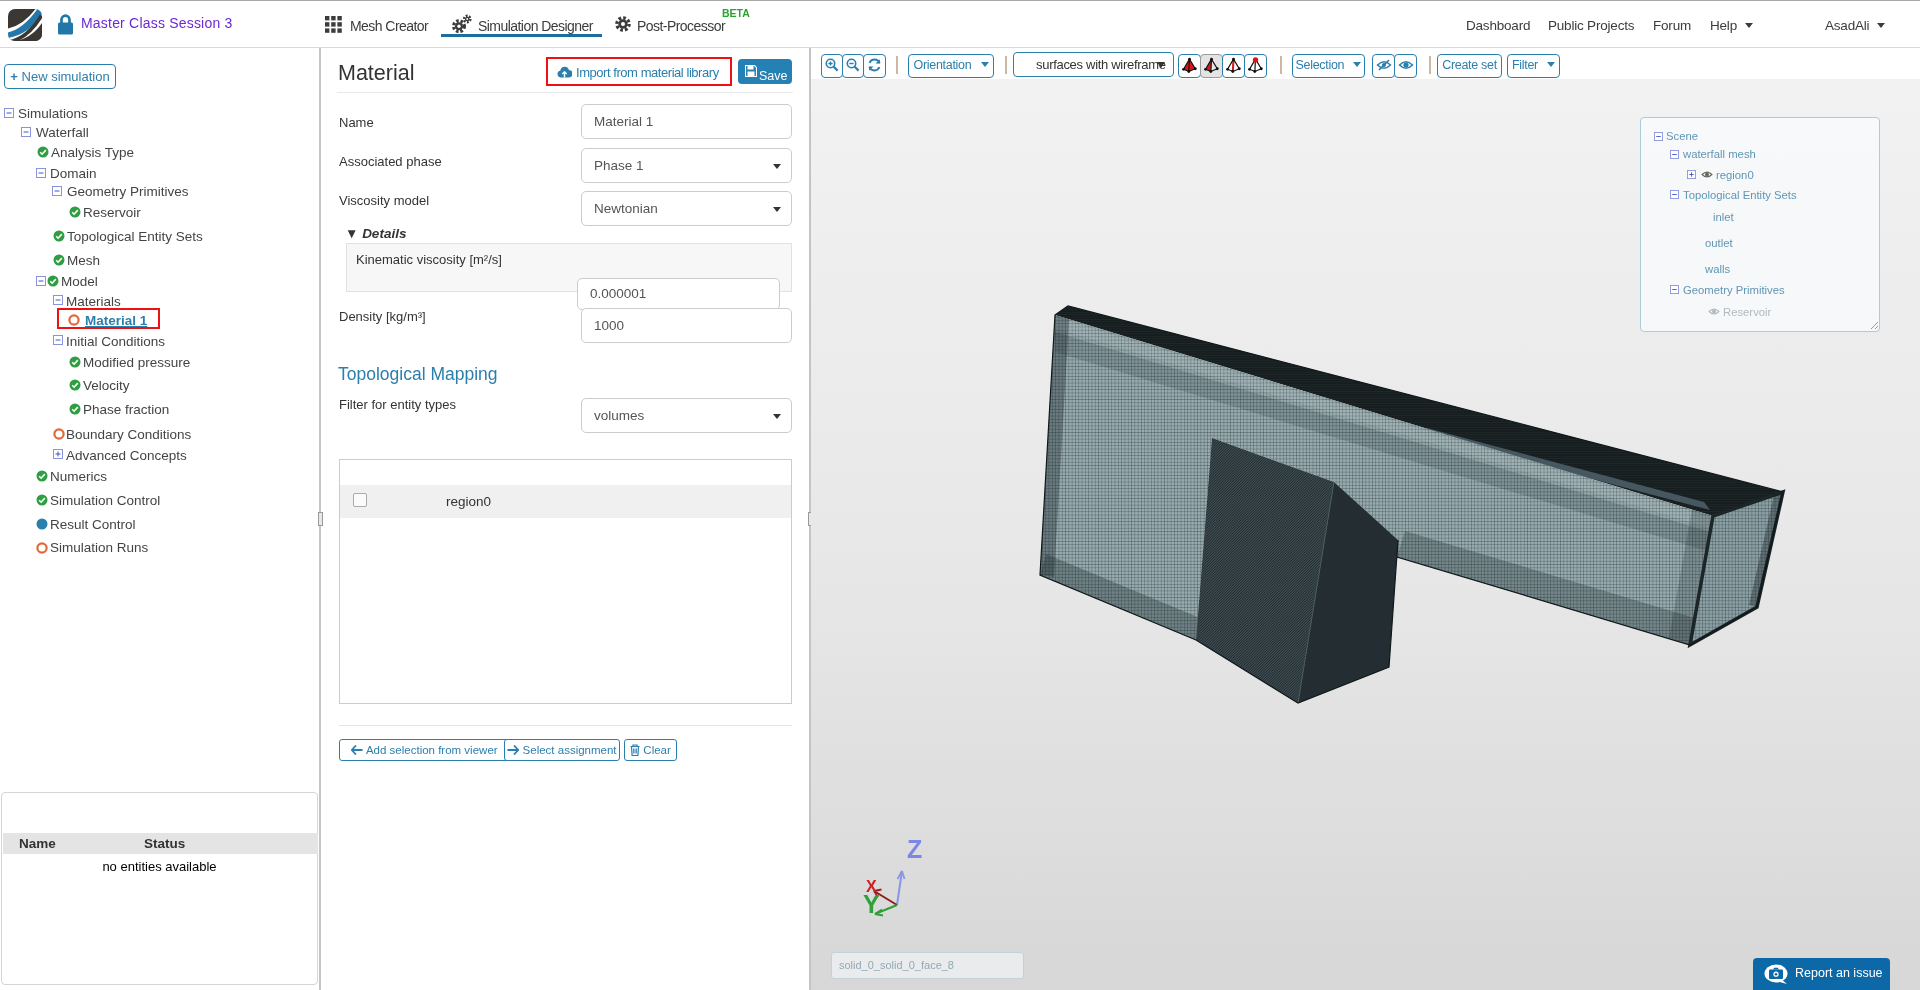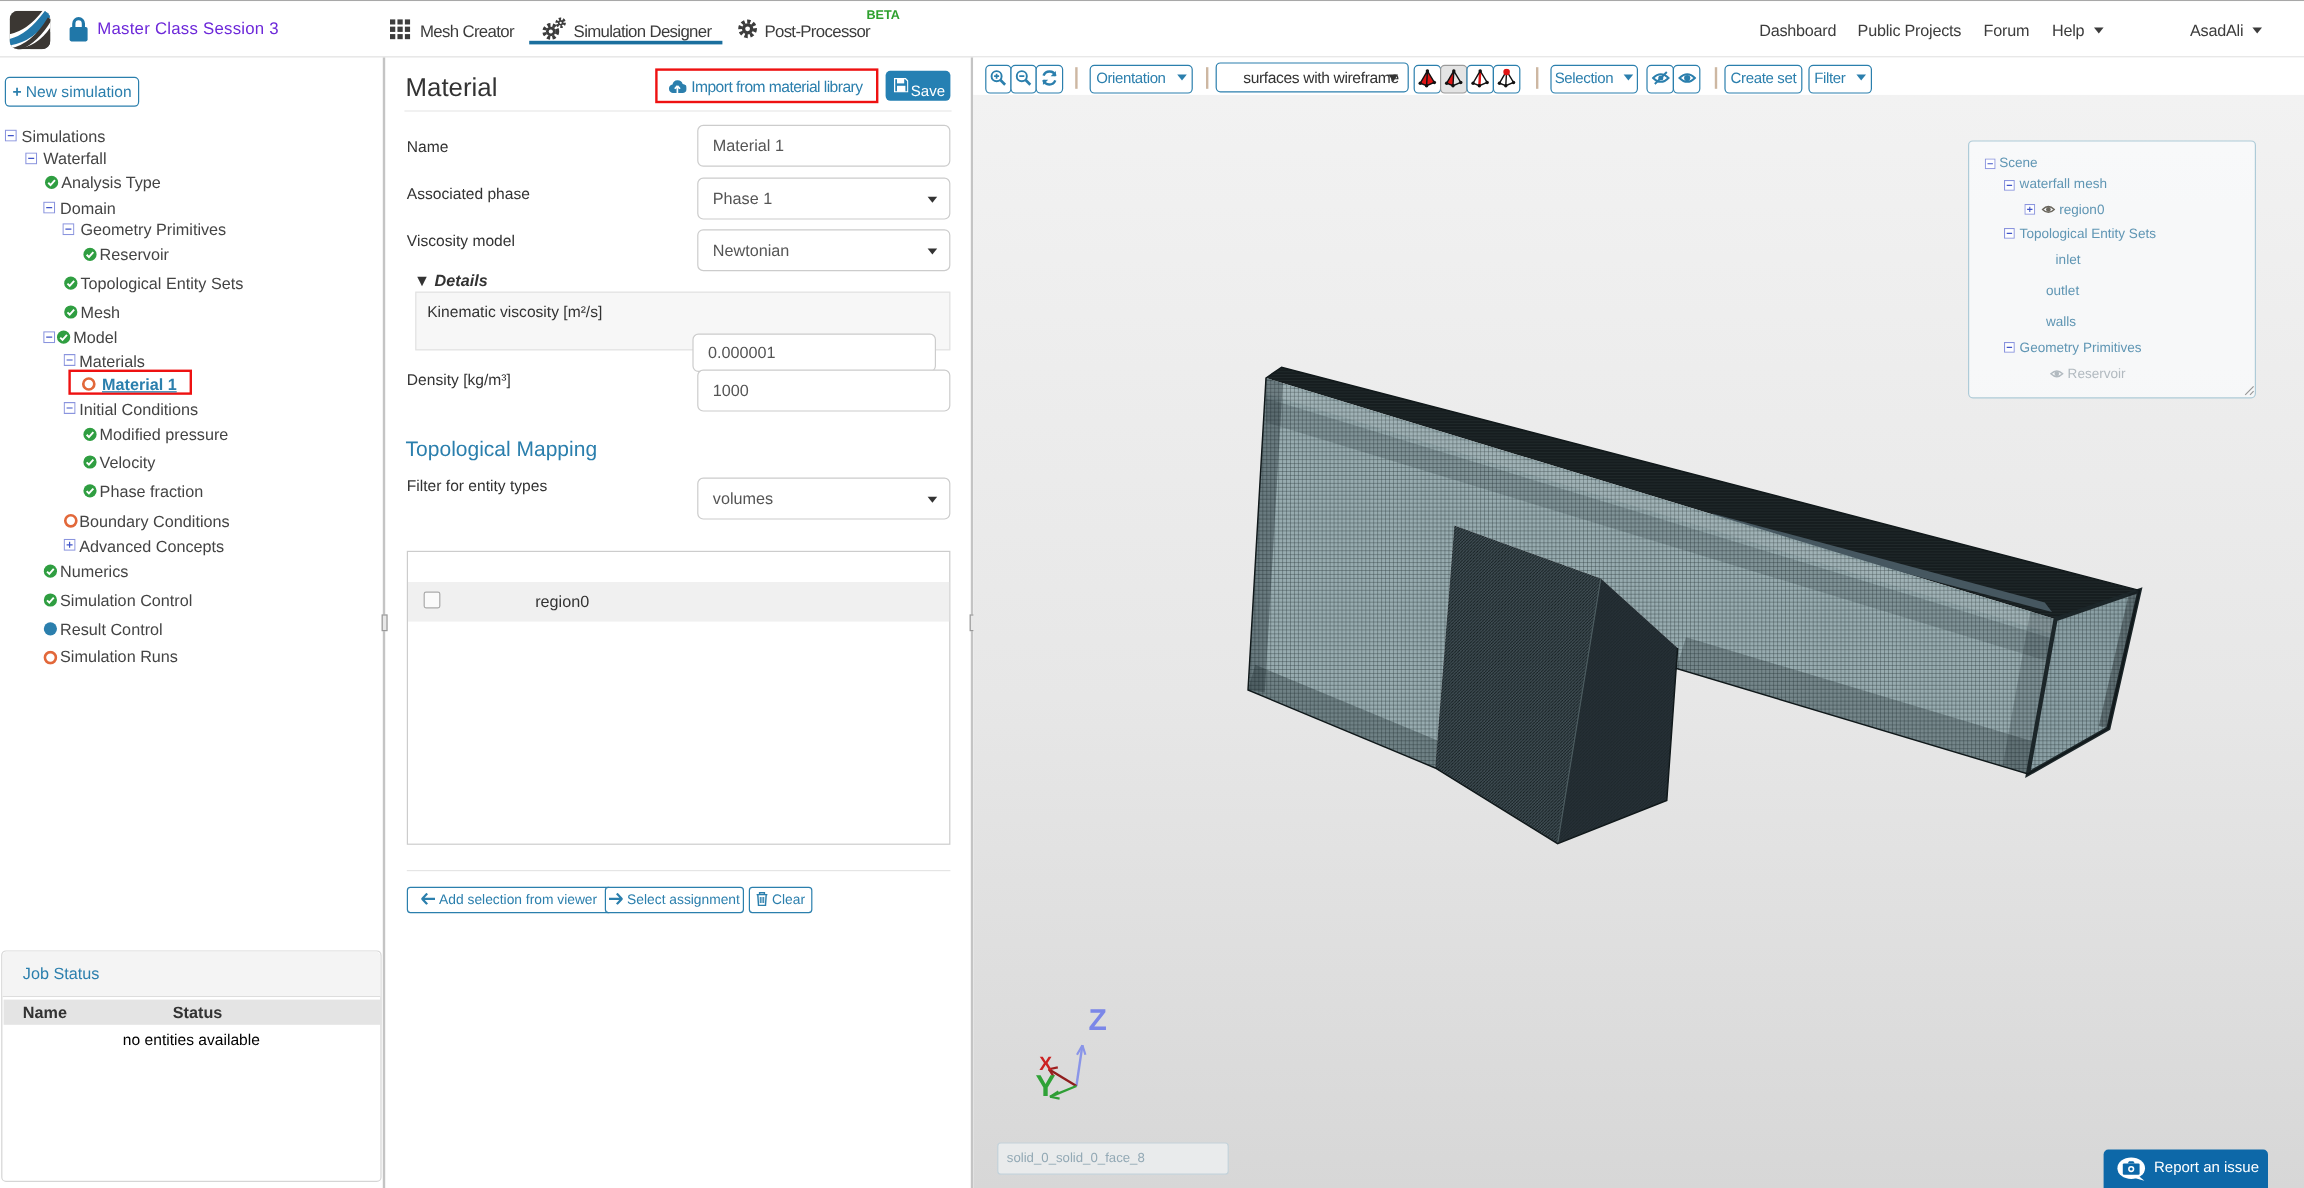--- a/index.html
+++ b/index.html
@@ -254,21 +254,20 @@
     <svg class="abs" style="left:36px;top:518px" width="12" height="12" viewBox="0 0 12 12">
         <circle cx="6" cy="6" r="5.5" fill="#2b7fad"></circle>
       </svg>
       <div class="tr" style="left:50px;top:517px;">Result Control</div>
     <svg class="abs" style="left:36px;top:542px" width="12" height="12" viewBox="0 0 12 12">
         <circle cx="6" cy="6" r="4.6" fill="#fff" stroke="#e2683a" stroke-width="2.2"></circle>
       </svg>
       <div class="tr" style="left:50px;top:540px;">Simulation Runs</div>
   </div>
   <div id="jobs" class="abs">
-    <div id="jobshead" class="abs">Job Status</div>
     <div id="jobsth" class="abs">
         <span style="position:absolute;left:16px;top:3px;">Name</span>
         <span style="position:absolute;left:141px;top:3px;">Status</span>
       </div>
     <div id="jobsempty" class="abs">no entities available</div>
   </div>
 
   <div id="mtitle" class="abs">Material</div>
   <div id="importbox" class="abs"></div>
   <svg class="abs" style="left:557px;top:66px" width="15" height="12" viewBox="0 0 15 12">

